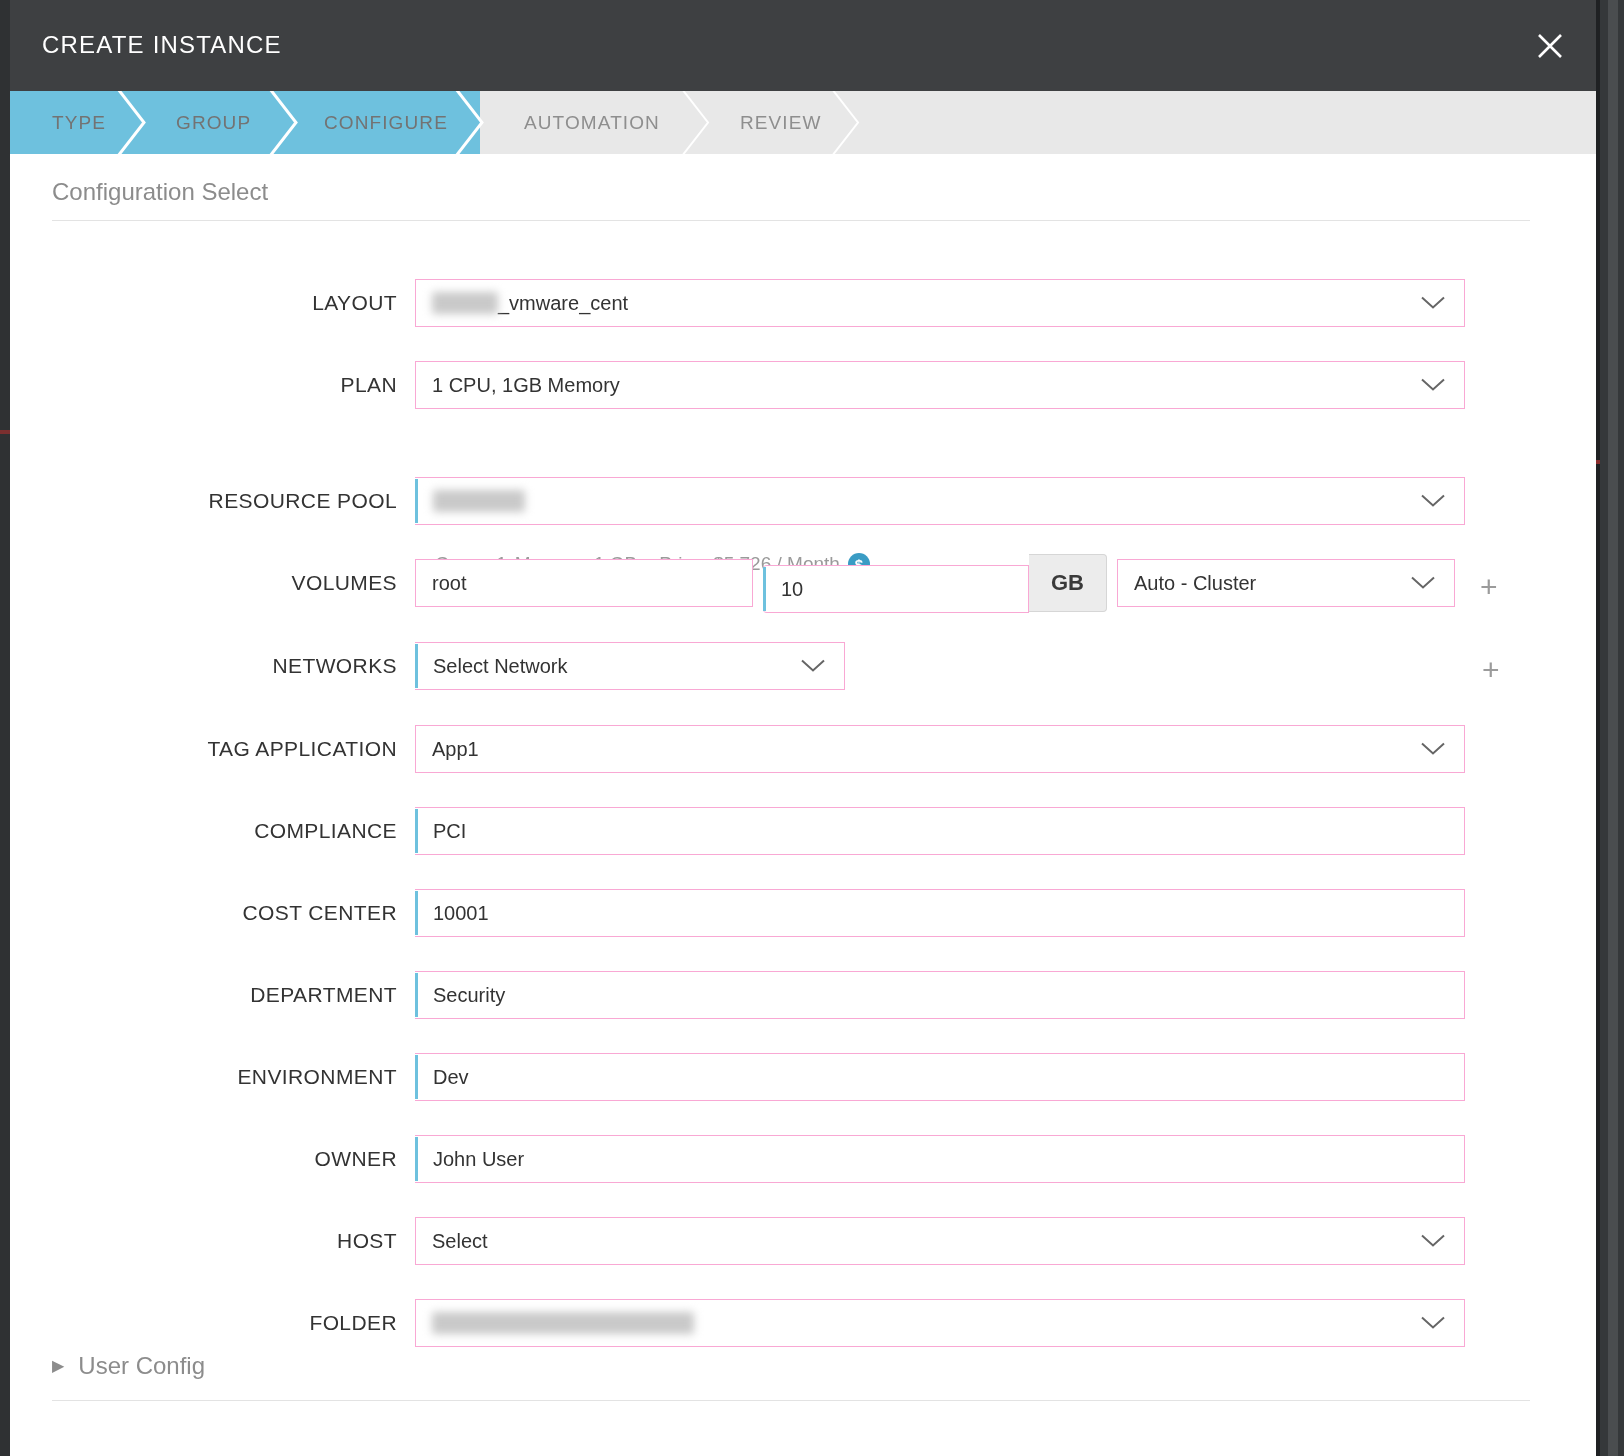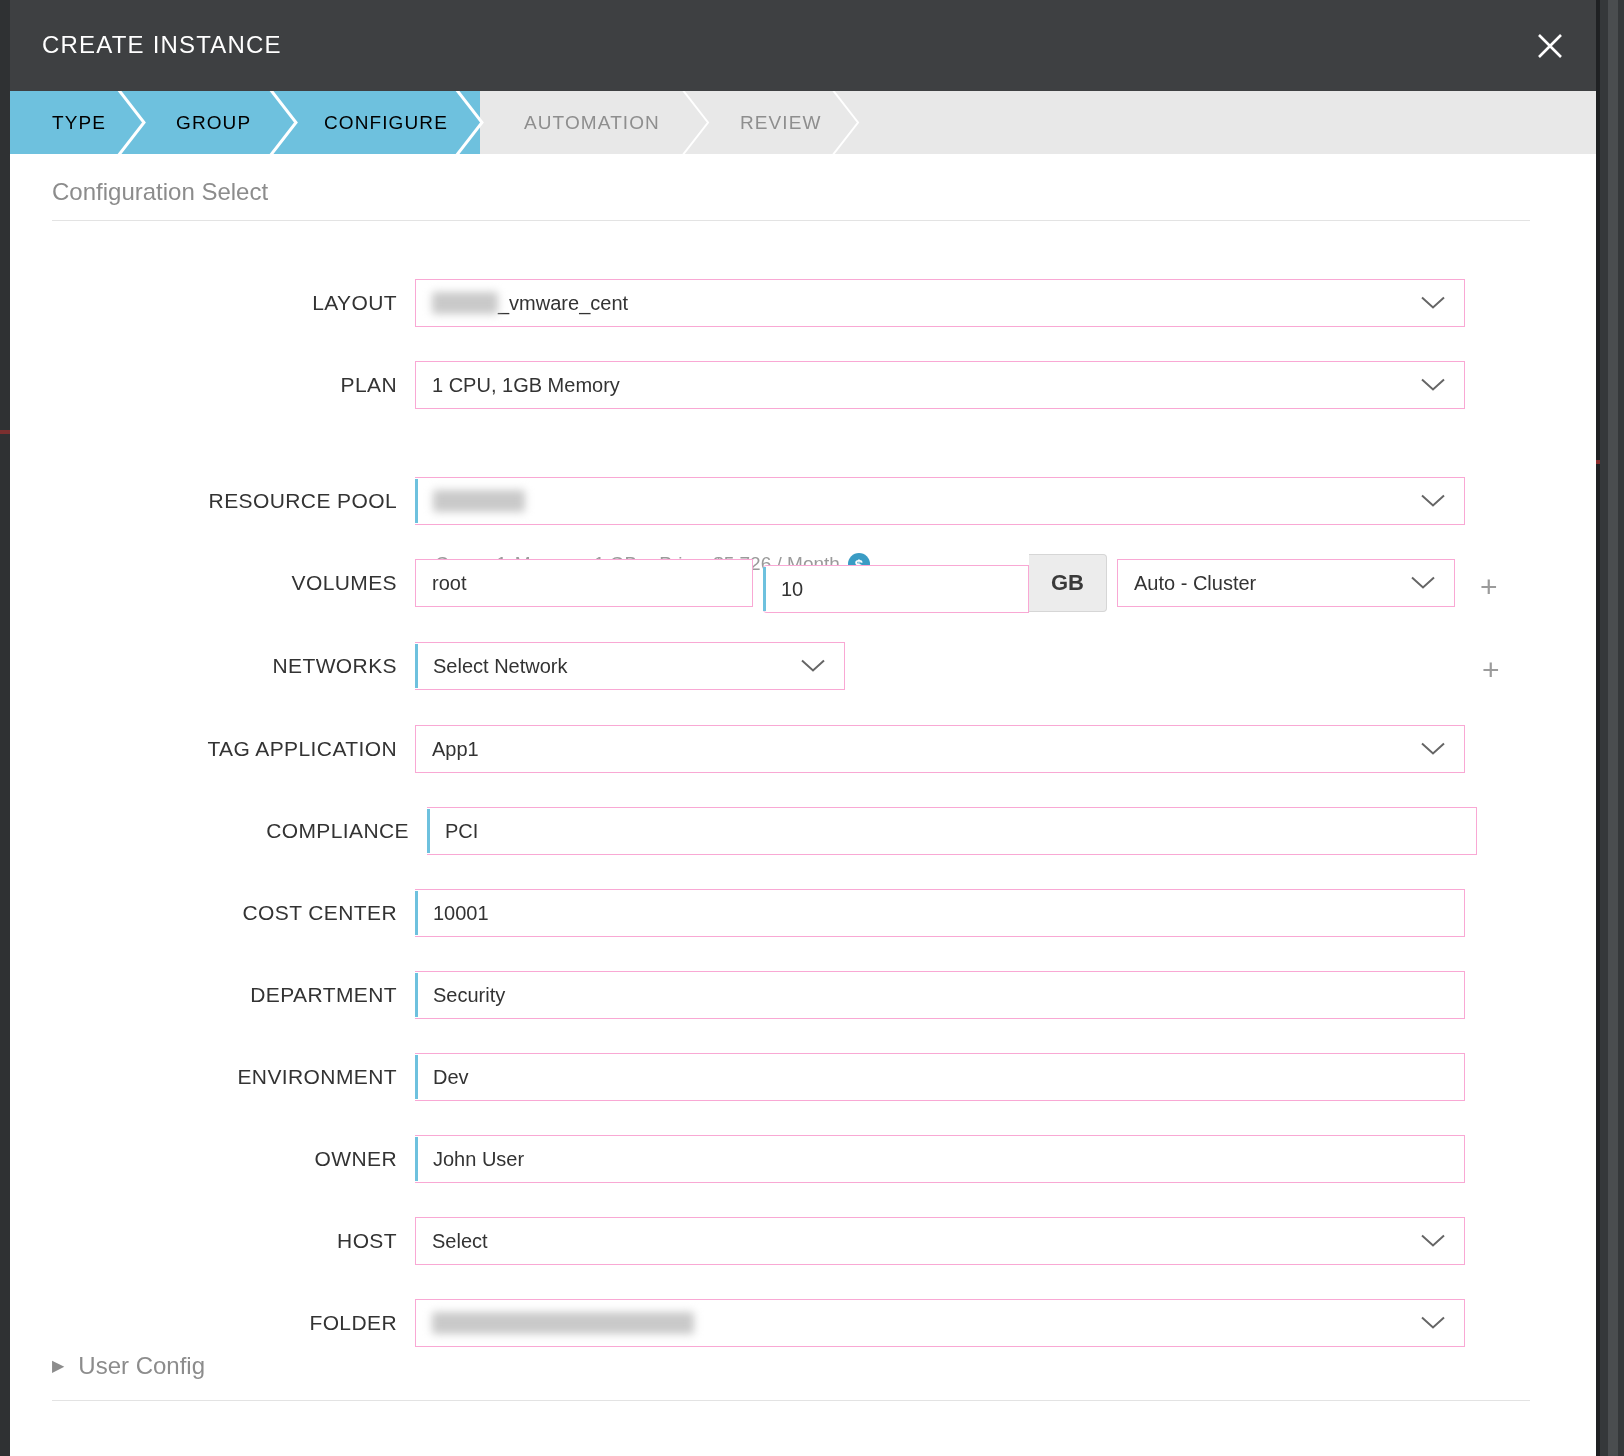--- a/index.html
+++ b/index.html
@@ -67,21 +67,21 @@
     background: #6ec1de;
   }
   .wz-step {
     position: absolute;
     top: 0; height: 63px;
     display: flex; align-items: center;
     font-size: 19px;
     letter-spacing: 1.1px;
     cursor: pointer;
   }
-  .wz-step.active { color: #000000; }
+  .wz-step.active { color: #737373; }
   .wz-step.inactive { color: #8e8e8e; }
   .wz-sep {
     position: absolute; top: 0;
     width: 40px; height: 63px;
   }
   .wz-sep svg { display:block; }
 
   
   #body {
     position: relative;
@@ -383,21 +383,21 @@
           <span class="val">App1</span>
           <span class="chev">
             <svg width="26" height="15" viewBox="0 0 26 15">
                 <path d="M2 2 L13 12 L24 2" stroke="#666" stroke-width="2" fill="none"></path>
               </svg>
           </span>
         </div>
       </div>
     </div>
 
-    <div class="row" style="top:648px;padding-left:12px;">
+    <div class="row" style="top:648px;">
       <div class="lbl">COMPLIANCE</div>
       <div class="ctrl-wrap">
         <div class="field accent" style="width:1050px;">
           <span class="val">PCI</span>
         </div>
       </div>
     </div>
 
     <div class="row" style="top:730px;">
       <div class="lbl">COST CENTER</div>

